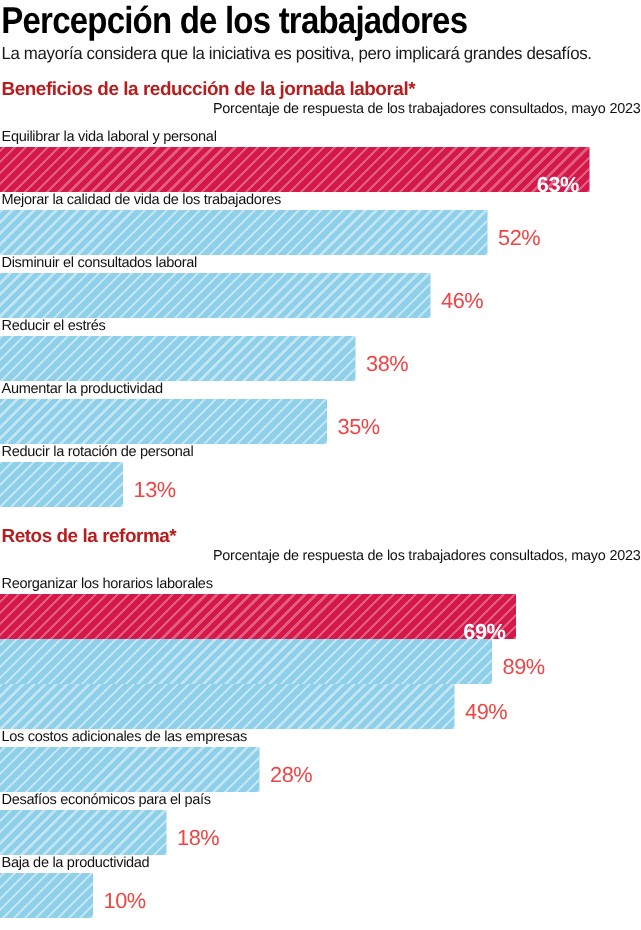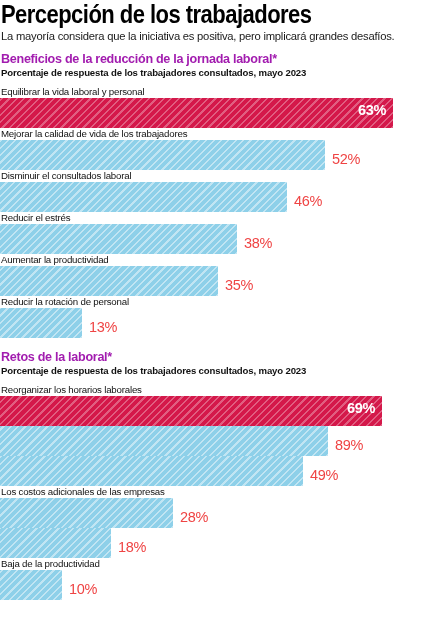--- a/index.html
+++ b/index.html
@@ -55,31 +55,32 @@
   
   .section {
     margin: 0;
   }
   .section-title {
     font-weight: bold;
     font-size: 12.6px;
     line-height: 14px;
     letter-spacing: -0.3px;
     margin: 0 0 0 1px;
-    color: #a21caf;
+    color: #b91c1c;
     white-space: nowrap;
   }
   .section-sub {
-    font-weight: bold;
+    font-weight: normal;
     font-size: 9.6px;
     line-height: 11px;
     letter-spacing: -0.15px;
     margin: 1px 0 0 1px;
     color: #111111;
     white-space: nowrap;
+    text-align: right;
   }
 
   
   .bar-group { margin: 0; }
   .bar-row { position: relative; }
 
   .bar-label {
     font-size: 9.7px;
     line-height: 11px;
     letter-spacing: -0.2px;
@@ -92,21 +93,21 @@
   .bar-track {
     position: relative;
     height: 30px;
     display: flex;
     align-items: center;
   }
   .bar {
     height: 30px;
     position: relative;
     display: flex;
-    align-items: flex-start;
+    align-items: flex-end;
     justify-content: flex-end;
     box-sizing: border-box;
   }
   .bar.blue {
     background-color: #8ed0e9;
     background-image: repeating-linear-gradient(
       -45deg,
       rgba(255,255,255,0.45) 0px,
       rgba(255,255,255,0.45) 1.6px,
       rgba(0,0,0,0) 1.6px,
@@ -204,29 +205,29 @@
         <div class="bar-track">
           <div class="bar blue" style="width:82px;"></div>
           <span class="val-out">13%</span>
         </div>
       </div>
 
     </div>
   </div>
 
   <div class="section" style="margin-top:12px;">
-    <div class="section-title">Retos de la laboral*</div>
+    <div class="section-title">Retos de la reforma*</div>
     <div class="section-sub">Porcentaje de respuesta de los trabajadores consultados, mayo 2023</div>
 
     <div class="bar-group" style="margin-top:8px;">
 
       <div class="bar-row">
         <div class="bar-label emph">Reorganizar los horarios laborales</div>
         <div class="bar-track">
-          <div class="bar red" style="width:382px;">
+          <div class="bar red" style="width:344px;">
             <span class="val-in">69%</span>
           </div>
         </div>
       </div>
 
       <div class="bar-row">
         <div class="bar-track">
           <div class="bar blue" style="width:328px;"></div>
           <span class="val-out">89%</span>
         </div>
@@ -241,20 +242,21 @@
 
       <div class="bar-row">
         <div class="bar-label">Los costos adicionales de las empresas</div>
         <div class="bar-track">
           <div class="bar blue" style="width:173px;"></div>
           <span class="val-out">28%</span>
         </div>
       </div>
 
       <div class="bar-row">
+        <div class="bar-label">Desafíos económicos para el país</div>
         <div class="bar-track">
           <div class="bar blue" style="width:111px;"></div>
           <span class="val-out">18%</span>
         </div>
       </div>
 
       <div class="bar-row">
         <div class="bar-label">Baja de la productividad</div>
         <div class="bar-track">
           <div class="bar blue" style="width:62px;"></div>

